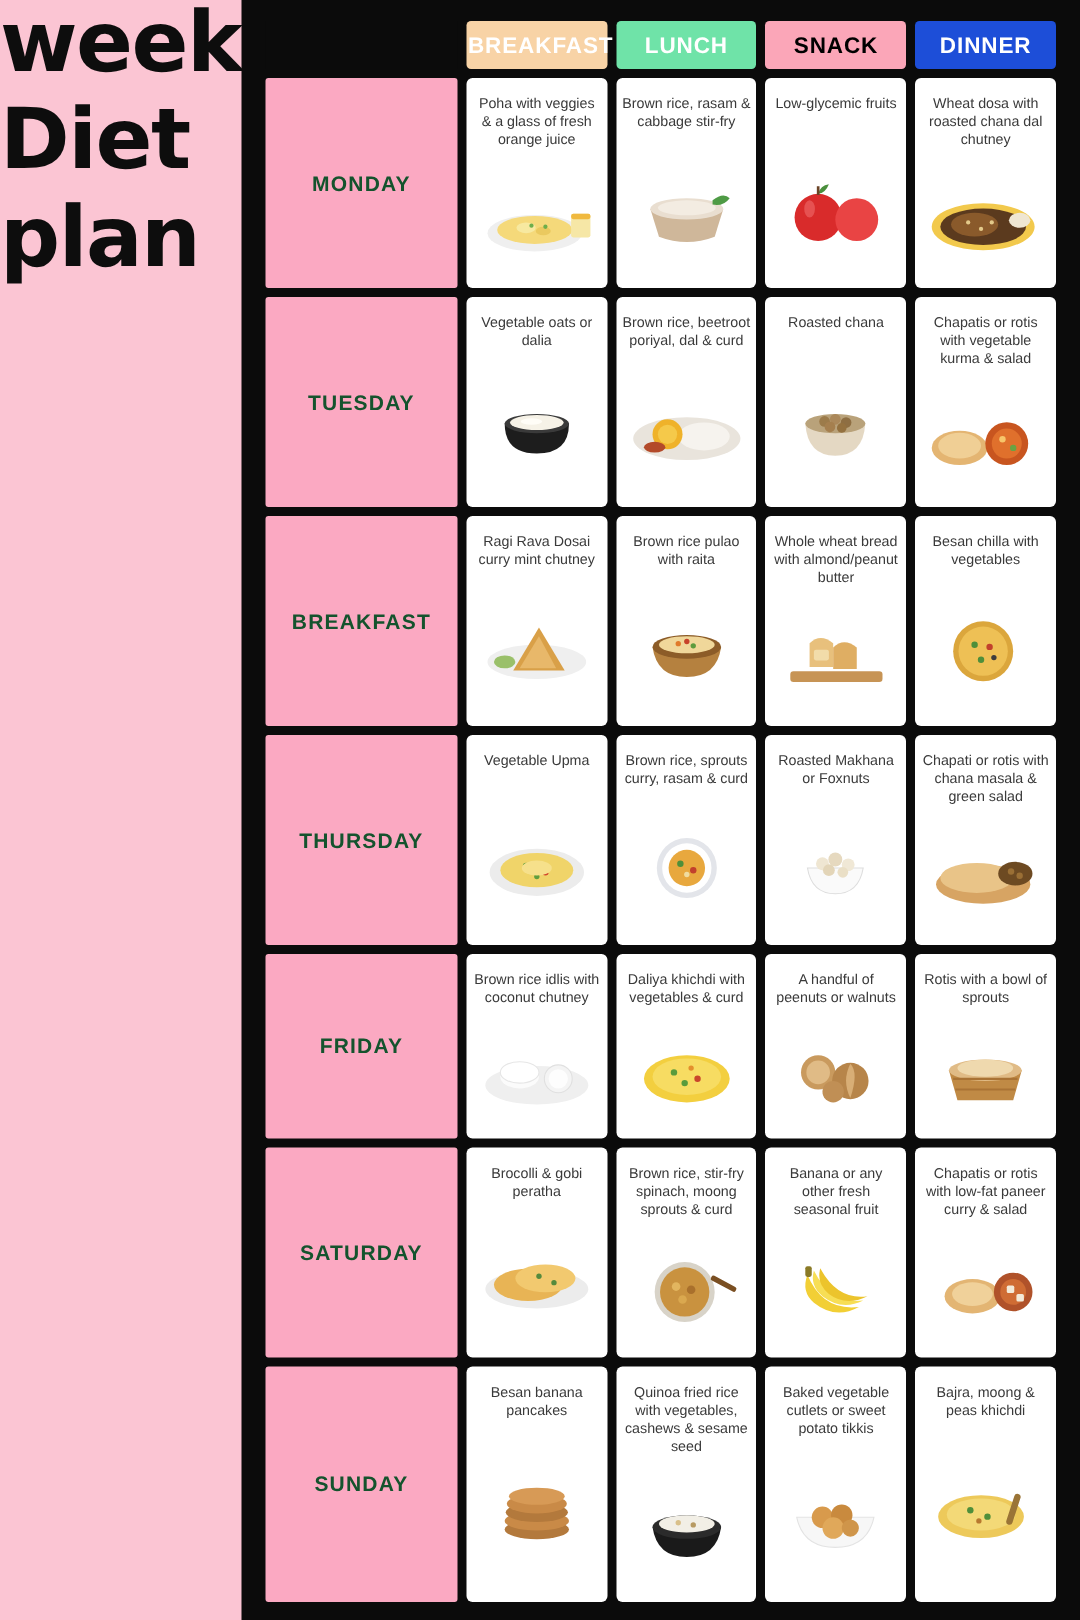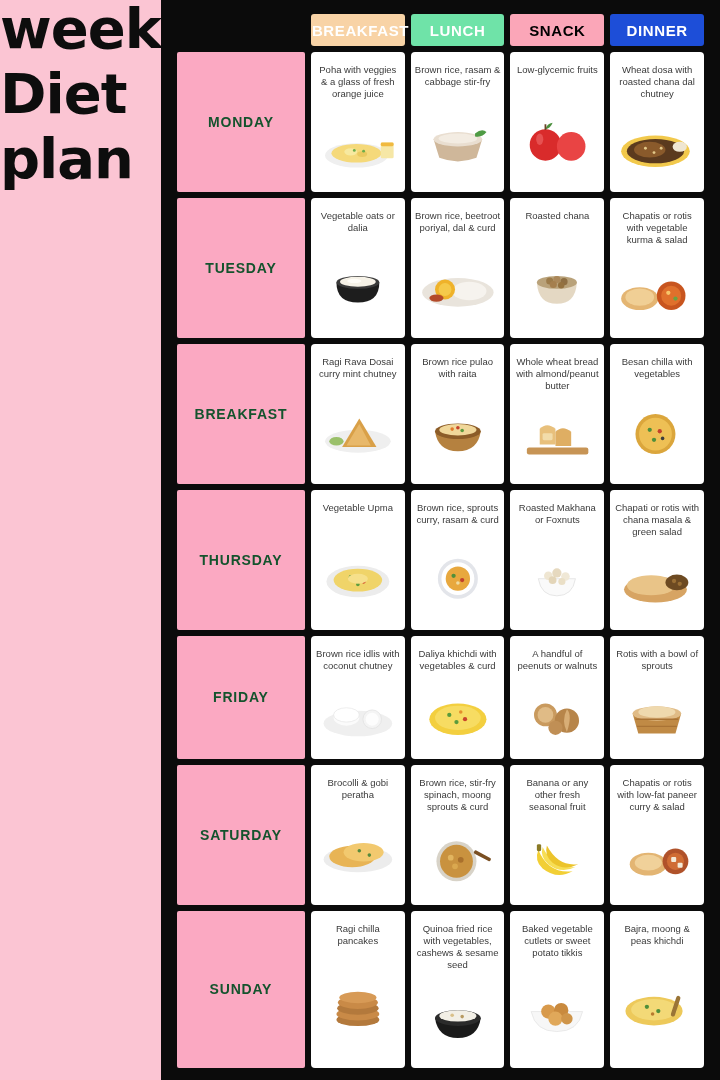--- a/index.html
+++ b/index.html
@@ -523,21 +523,21 @@
                 </svg>
               </div>
             </div>
           </td>
         </tr>
 
         <tr>
           <td class="day-cell">SUNDAY</td>
           <td class="meal-cell">
             <div class="meal-inner">
-              <div class="meal-text">Ragi chilla pancakes</div>
+              <div class="meal-text">Besan banana pancakes</div>
               <div class="food-art">
                 <svg viewBox="0 0 120 70" preserveAspectRatio="xMidYMid meet">
                   <ellipse cx="60" cy="52" rx="30" ry="9" fill="#b3793c"></ellipse>
                   <ellipse cx="60" cy="44" rx="30" ry="9" fill="#c98a47"></ellipse>
                   <ellipse cx="60" cy="36" rx="29" ry="9" fill="#b3793c"></ellipse>
                   <ellipse cx="60" cy="28" rx="28" ry="9" fill="#c98a47"></ellipse>
                   <ellipse cx="60" cy="21" rx="26" ry="8" fill="#d79a56"></ellipse>
                 </svg>
               </div>
             </div>

